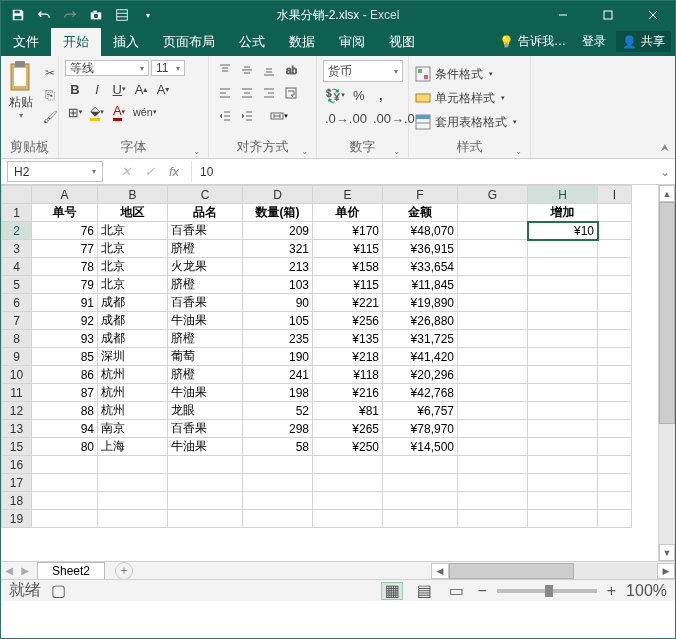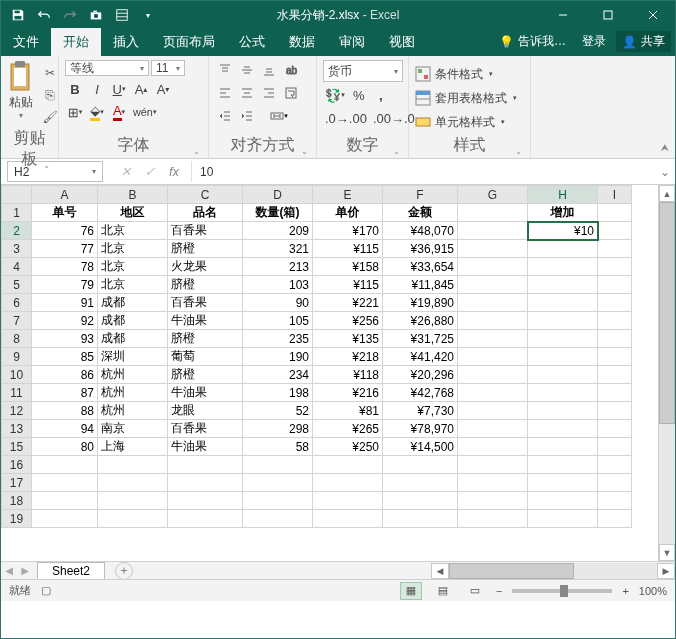--- a/index.html
+++ b/index.html
@@ -15,21 +15,21 @@
 .winbtn svg{width:10px;height:10px;stroke:#fff;stroke-width:1;fill:none}
 .tabbar{height:27px;background:#0e6151;display:flex;align-items:flex-end;color:#fff;font-size:13px;position:relative}
 .tab{padding:5px 12px;cursor:pointer}
 .tab.active{background:#f3f3f3;color:#0e6151}
 .tabbar-right{position:absolute;right:4px;bottom:0;display:flex;align-items:center;gap:4px;padding-bottom:4px}
 .tabbar-right .ritem{display:flex;align-items:center;gap:4px;padding:2px 6px;cursor:pointer;font-size:12px}
 .share{background:#0a5042;padding:3px 8px}
 .ribbon{height:103px;background:#f3f3f3;border-bottom:1px solid #d0d0d0;display:flex;position:relative}
 .group{display:flex;flex-direction:column;border-right:1px solid #e0e0e0;padding:4px 6px 0}
 .group-body{flex:1;display:flex;align-items:flex-start;gap:6px}
-.group-label{text-align:center;font-size:16px;color:#666;padding:2px 0;position:relative}
+.group-label{text-align:center;font-size:13px;color:#666;padding:2px 0;position:relative}
 .group-label::after{content:"⌄";position:absolute;right:2px;bottom:2px;font-size:8px;color:#888}
 .clip{width:58px}
 .paste{display:flex;flex-direction:column;align-items:center;width:40px;cursor:pointer;color:#444}
 .paste svg{width:28px;height:32px}
 .paste-label{font-size:12px;margin-top:2px}
 .tiny-col{display:flex;flex-direction:column;gap:4px;margin-top:4px}
 .tiny-btn{width:18px;height:18px;display:flex;align-items:center;justify-content:center;cursor:pointer;color:#555}
 .font-group{width:150px}
 .fontrow{display:flex;gap:2px;align-items:center}
 .fontbox{border:1px solid #c0c0c0;background:#fff;height:16px;display:flex;align-items:center;padding:0 4px;font-size:12px;color:#444}
@@ -67,21 +67,21 @@
 td.r{text-align:right}
 td.selcell{outline:2px solid #217346;outline-offset:-1px}
 .hscroll-area{position:absolute;bottom:0;right:0;height:18px;left:430px;background:#f3f3f3;border-top:1px solid #d0d0d0;display:flex;align-items:center}
 .hs-btn{width:18px;height:16px;border:1px solid #c8c8c8;background:#fff;display:flex;align-items:center;justify-content:center;font-size:9px;color:#666;cursor:pointer}
 .hs-track{flex:1;height:16px;background:#e8e8e8;position:relative}
 .hs-thumb{position:absolute;left:0;width:60%;height:100%;background:#cdcdcd;border:1px solid #b0b0b0}
 .sheettabs{position:absolute;bottom:0;left:0;height:18px;width:430px;background:#f3f3f3;border-top:1px solid #d0d0d0;display:flex;align-items:center;font-size:12px}
 .st-nav{width:16px;height:16px;display:flex;align-items:center;justify-content:center;color:#aaa;cursor:pointer;font-size:10px}
 .stab{padding:1px 14px;background:#fff;border:1px solid #bcbcbc;border-bottom:none;cursor:pointer;margin-left:4px}
 .addsheet{width:18px;height:18px;border:1px solid #c8c8c8;border-radius:50%;margin-left:10px;display:flex;align-items:center;justify-content:center;color:#666;cursor:pointer;font-size:12px}
-.statusbar{height:22px;background:#f3f3f3;border-top:1px solid #d0d0d0;display:flex;align-items:center;font-size:11px;color:#555;padding:0 8px;gap:10px}
+.statusbar{height:22px;background:#f3f3f3;border-top:1px solid #d0d0d0;display:flex;align-items:center;font-size:16px;color:#555;padding:0 8px;gap:10px}
 .spacer{flex:1}
 .viewbtn{width:22px;height:18px;display:flex;align-items:center;justify-content:center;border:1px solid transparent;cursor:pointer}
 .viewbtn.active{background:#d8e8df;border-color:#a0c8b0}
 .zoom-slider{width:100px;height:4px;background:#c0c0c0;position:relative}
 .zoom-thumb{position:absolute;left:48%;top:-4px;width:8px;height:12px;background:#888}
 .vscroll{position:absolute;right:0;top:0;width:17px;height:376px;background:#f3f3f3;border-left:1px solid #d0d0d0}
 .vs-btn{height:17px;display:flex;align-items:center;justify-content:center;font-size:9px;color:#666;cursor:pointer;border:1px solid #c8c8c8;background:#fff}
 .vs-track{height:342px;background:#e8e8e8;position:relative}
 .vs-thumb{position:absolute;top:0;width:100%;height:65%;background:#cdcdcd;border:1px solid #b0b0b0}
 </style>
@@ -349,32 +349,32 @@
           <svg viewBox="0 0 16 16">
             <rect x="1" y="1" width="14" height="14" fill="none" stroke="#888"></rect>
             <rect x="3" y="3" width="4" height="4" fill="#6bb36b"></rect>
             <rect x="9" y="9" width="4" height="4" fill="#e06060"></rect>
           </svg>
           <span>条件格式</span>
           <span style="font-size:7px;margin-left:2px">▾</span>
         </div>
       <div class="style-item">
           <svg viewBox="0 0 16 16">
+            <rect x="1" y="4" width="14" height="8" fill="#ffd966" stroke="#b08030"></rect>
+          </svg>
+          <span>单元格样式</span>
+          <span style="font-size:7px;margin-left:2px">▾</span>
+        </div>
+      <div class="style-item">
+          <svg viewBox="0 0 16 16">
             <rect x="1" y="1" width="14" height="14" fill="none" stroke="#888"></rect>
             <rect x="1" y="1" width="14" height="4" fill="#5b9bd5"></rect>
             <line x1="1" y1="9" x2="15" y2="9" stroke="#888"></line>
           </svg>
           <span>套用表格格式</span>
-          <span style="font-size:7px;margin-left:2px">▾</span>
-        </div>
-      <div class="style-item">
-          <svg viewBox="0 0 16 16">
-            <rect x="1" y="4" width="14" height="8" fill="#ffd966" stroke="#b08030"></rect>
-          </svg>
-          <span>单元格样式</span>
           <span style="font-size:7px;margin-left:2px">▾</span>
         </div>
     </div>
     <div class="group-label">样式</div>
   </div>
   <div class="ribbon-collapse">⮝</div>
 </div>
 
 <div class="namebar">
   <div class="namebox">
@@ -511,21 +511,21 @@
           <td class=" r">¥41,420</td>
           <td class=""></td>
           <td class=" r"></td>
           <td class=""></td>
         </tr>
         <tr>
           <th class="rowh">10</th>
           <td class=" r">86</td>
           <td class="">杭州</td>
           <td class="">脐橙</td>
-          <td class=" r">234</td>
+          <td class=" r">241</td>
           <td class=" r">¥118</td>
           <td class=" r">¥20,296</td>
           <td class=""></td>
           <td class=" r"></td>
           <td class=""></td>
         </tr>
         <tr>
           <th class="rowh">11</th>
           <td class=" r">87</td>
           <td class="">杭州</td>
@@ -537,21 +537,21 @@
           <td class=" r"></td>
           <td class=""></td>
         </tr>
         <tr>
           <th class="rowh">12</th>
           <td class=" r">88</td>
           <td class="">杭州</td>
           <td class="">龙眼</td>
           <td class=" r">52</td>
           <td class=" r">¥81</td>
-          <td class=" r">¥7,730</td>
+          <td class=" r">¥6,757</td>
           <td class=""></td>
           <td class=" r"></td>
           <td class=""></td>
         </tr>
         <tr>
           <th class="rowh">13</th>
           <td class=" r">94</td>
           <td class="">南京</td>
           <td class="">百香果</td>
           <td class=" r">298</td>

